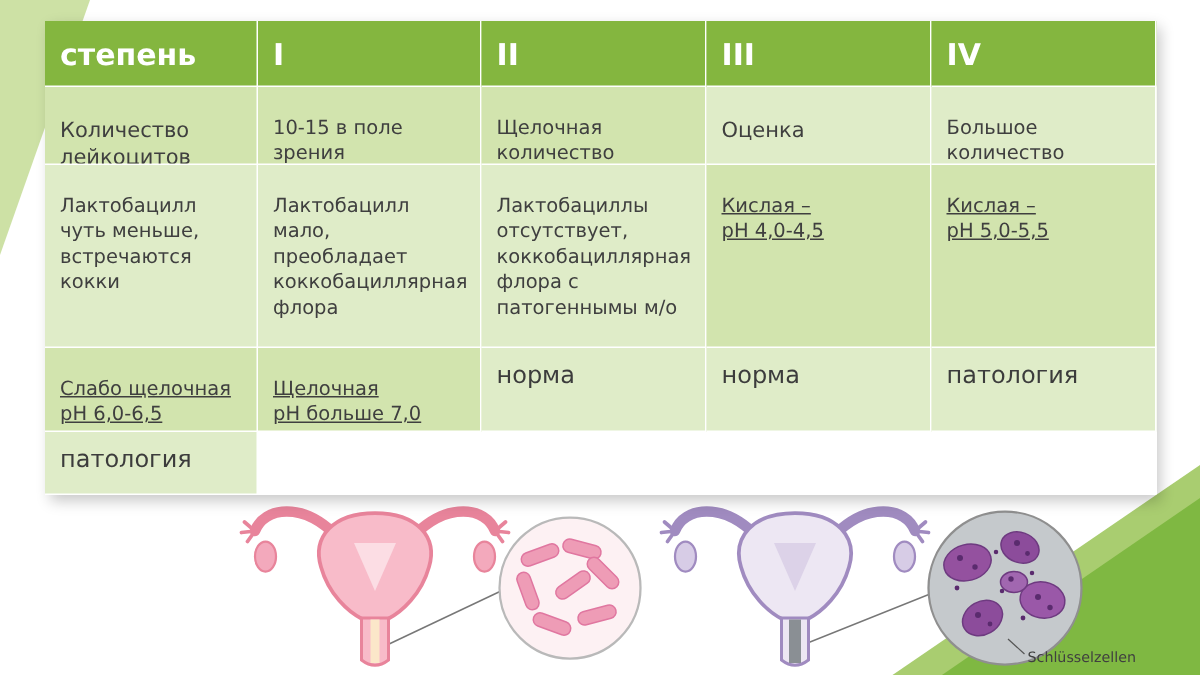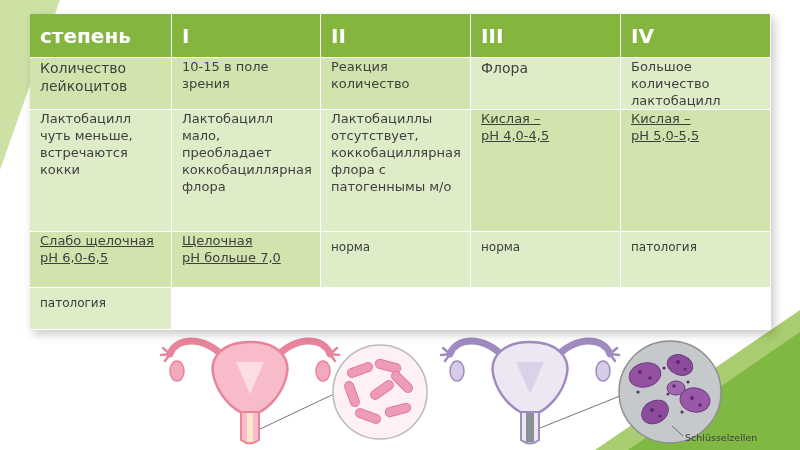--- a/index.html
+++ b/index.html
@@ -33,32 +33,32 @@
   
   .table{
     position:absolute;left:30px;top:14px;width:741px;z-index:2;
     display:grid;
     grid-template-columns:142px 149px 150px 150px 150px;
     grid-template-rows:44px 52px 122px 56px 42px;
     box-shadow:3px 4px 9px rgba(0,0,0,0.22);
   }
   .cell{
     border-right:1.5px solid #fff;border-bottom:1.5px solid #fff;
-    padding:1px 10px;font-size:13px;line-height:1.3;box-sizing:border-box;
+    padding:20px 10px;font-size:13px;line-height:1.3;box-sizing:border-box;
     overflow:hidden;
   }
   .hdr{
     background:var(--header-green);color:#fff;font-weight:bold;font-size:20px;
     display:flex;align-items:center;
   }
   .band-a{background:var(--band-dark);}
   .band-b{background:var(--band-light);}
   .rowlabel{font-size:14px;}
   .pre{white-space:pre-line;text-decoration:underline;}
-  .score{font-size:12px;color:#3c3c3c;padding-top:8px;}
+  .score{font-size:16px;color:#3c3c3c;padding-top:8px;}
   
   .figures{position:absolute;left:140px;top:320px;z-index:1;}
 </style>
 </head>
 <body>
 
 <div class="slide">
 
   <div class="tri-topleft"></div>
   <div class="tri-bottomright-light"></div>
@@ -67,23 +67,23 @@
   <div class="table">
 
     <div class="cell hdr">степень</div>
     <div class="cell hdr">I</div>
     <div class="cell hdr">II</div>
     <div class="cell hdr">III</div>
     <div class="cell hdr">IV</div>
 
     <div class="cell band-a rowlabel">Количество лейкоцитов</div>
     <div class="cell band-a">10-15 в поле зрения</div>
-    <div class="cell band-a">Реакция количество</div>
+    <div class="cell band-a">Щелочная количество</div>
 
-    <div class="cell band-b rowlabel">Флора</div>
+    <div class="cell band-b rowlabel">Оценка</div>
     <div class="cell band-b">Большое количество лактобацилл (палочки Додерлейна)</div>
     <div class="cell band-b">Лактобацилл чуть меньше, встречаются кокки</div>
     <div class="cell band-b">Лактобацилл мало, преобладает коккобациллярная флора</div>
     <div class="cell band-b">Лактобациллы отсутствует, коккобациллярная флора с патогеннымы м/о</div>
 
     <div class="cell band-a pre">Кислая –
  pH 4,0-4,5</div>
     <div class="cell band-a pre">Кислая –
 pH 5,0-5,5</div>
     <div class="cell band-a pre">Слабо щелочная

